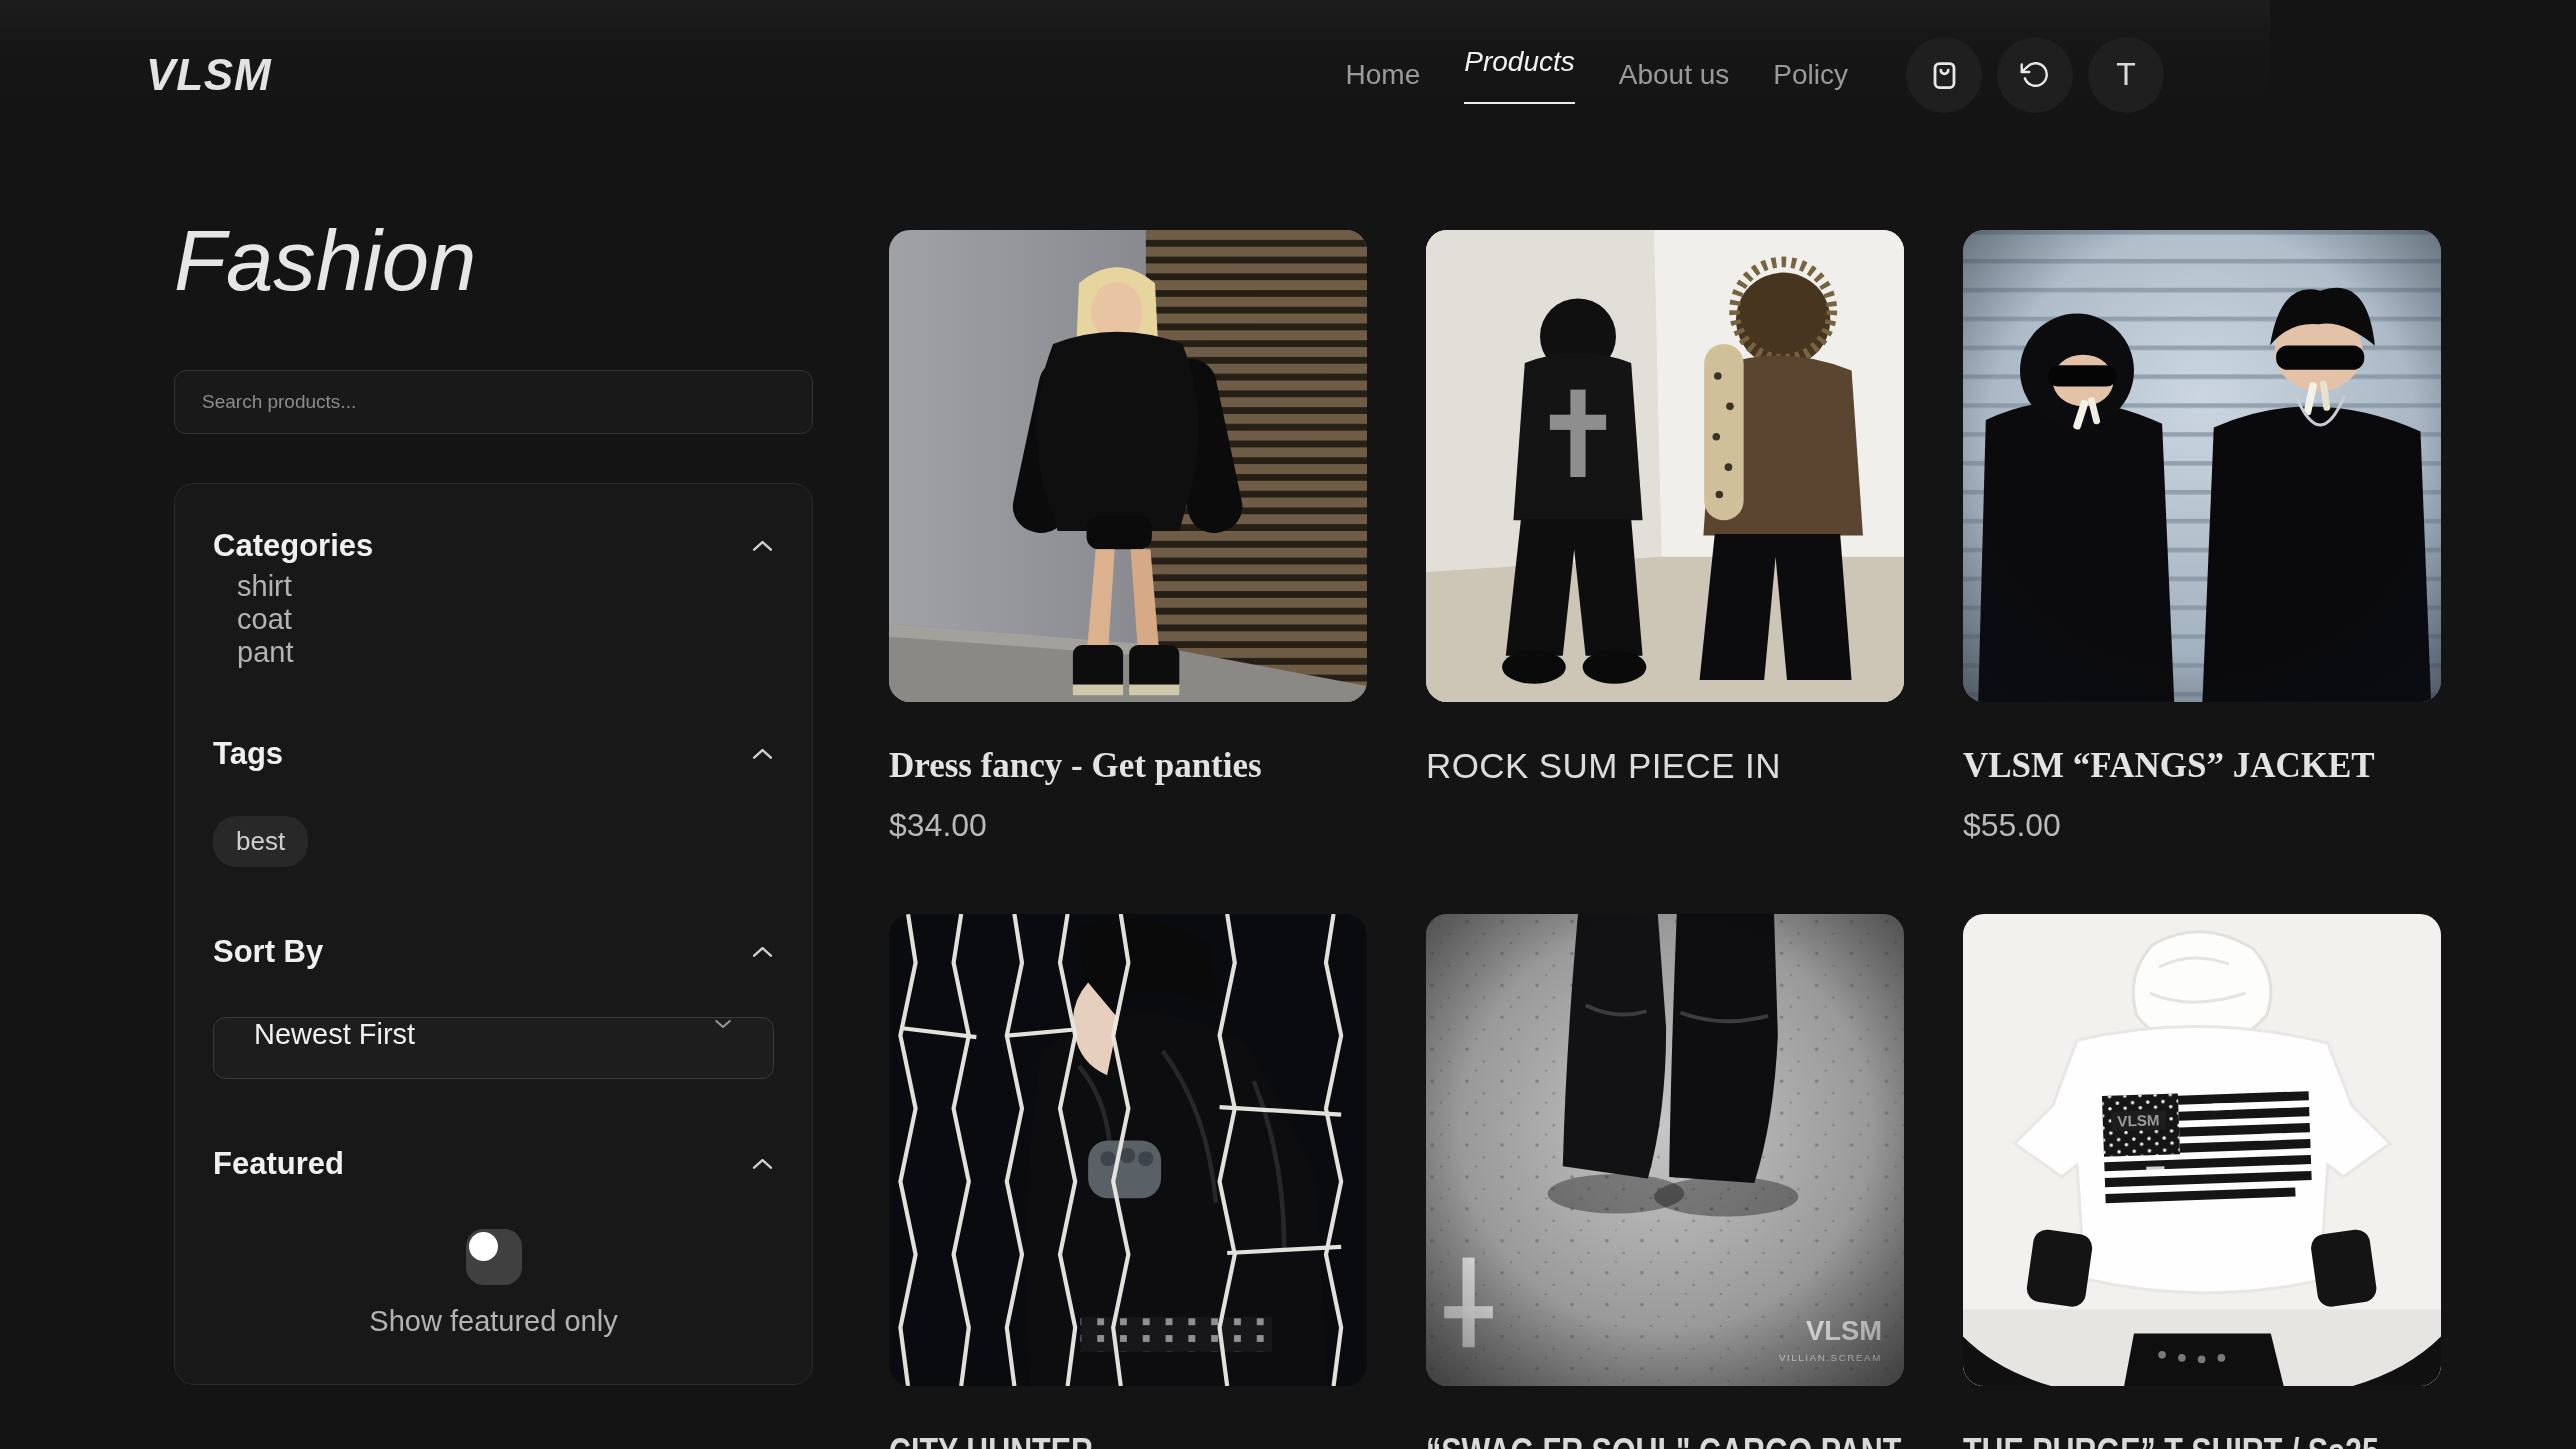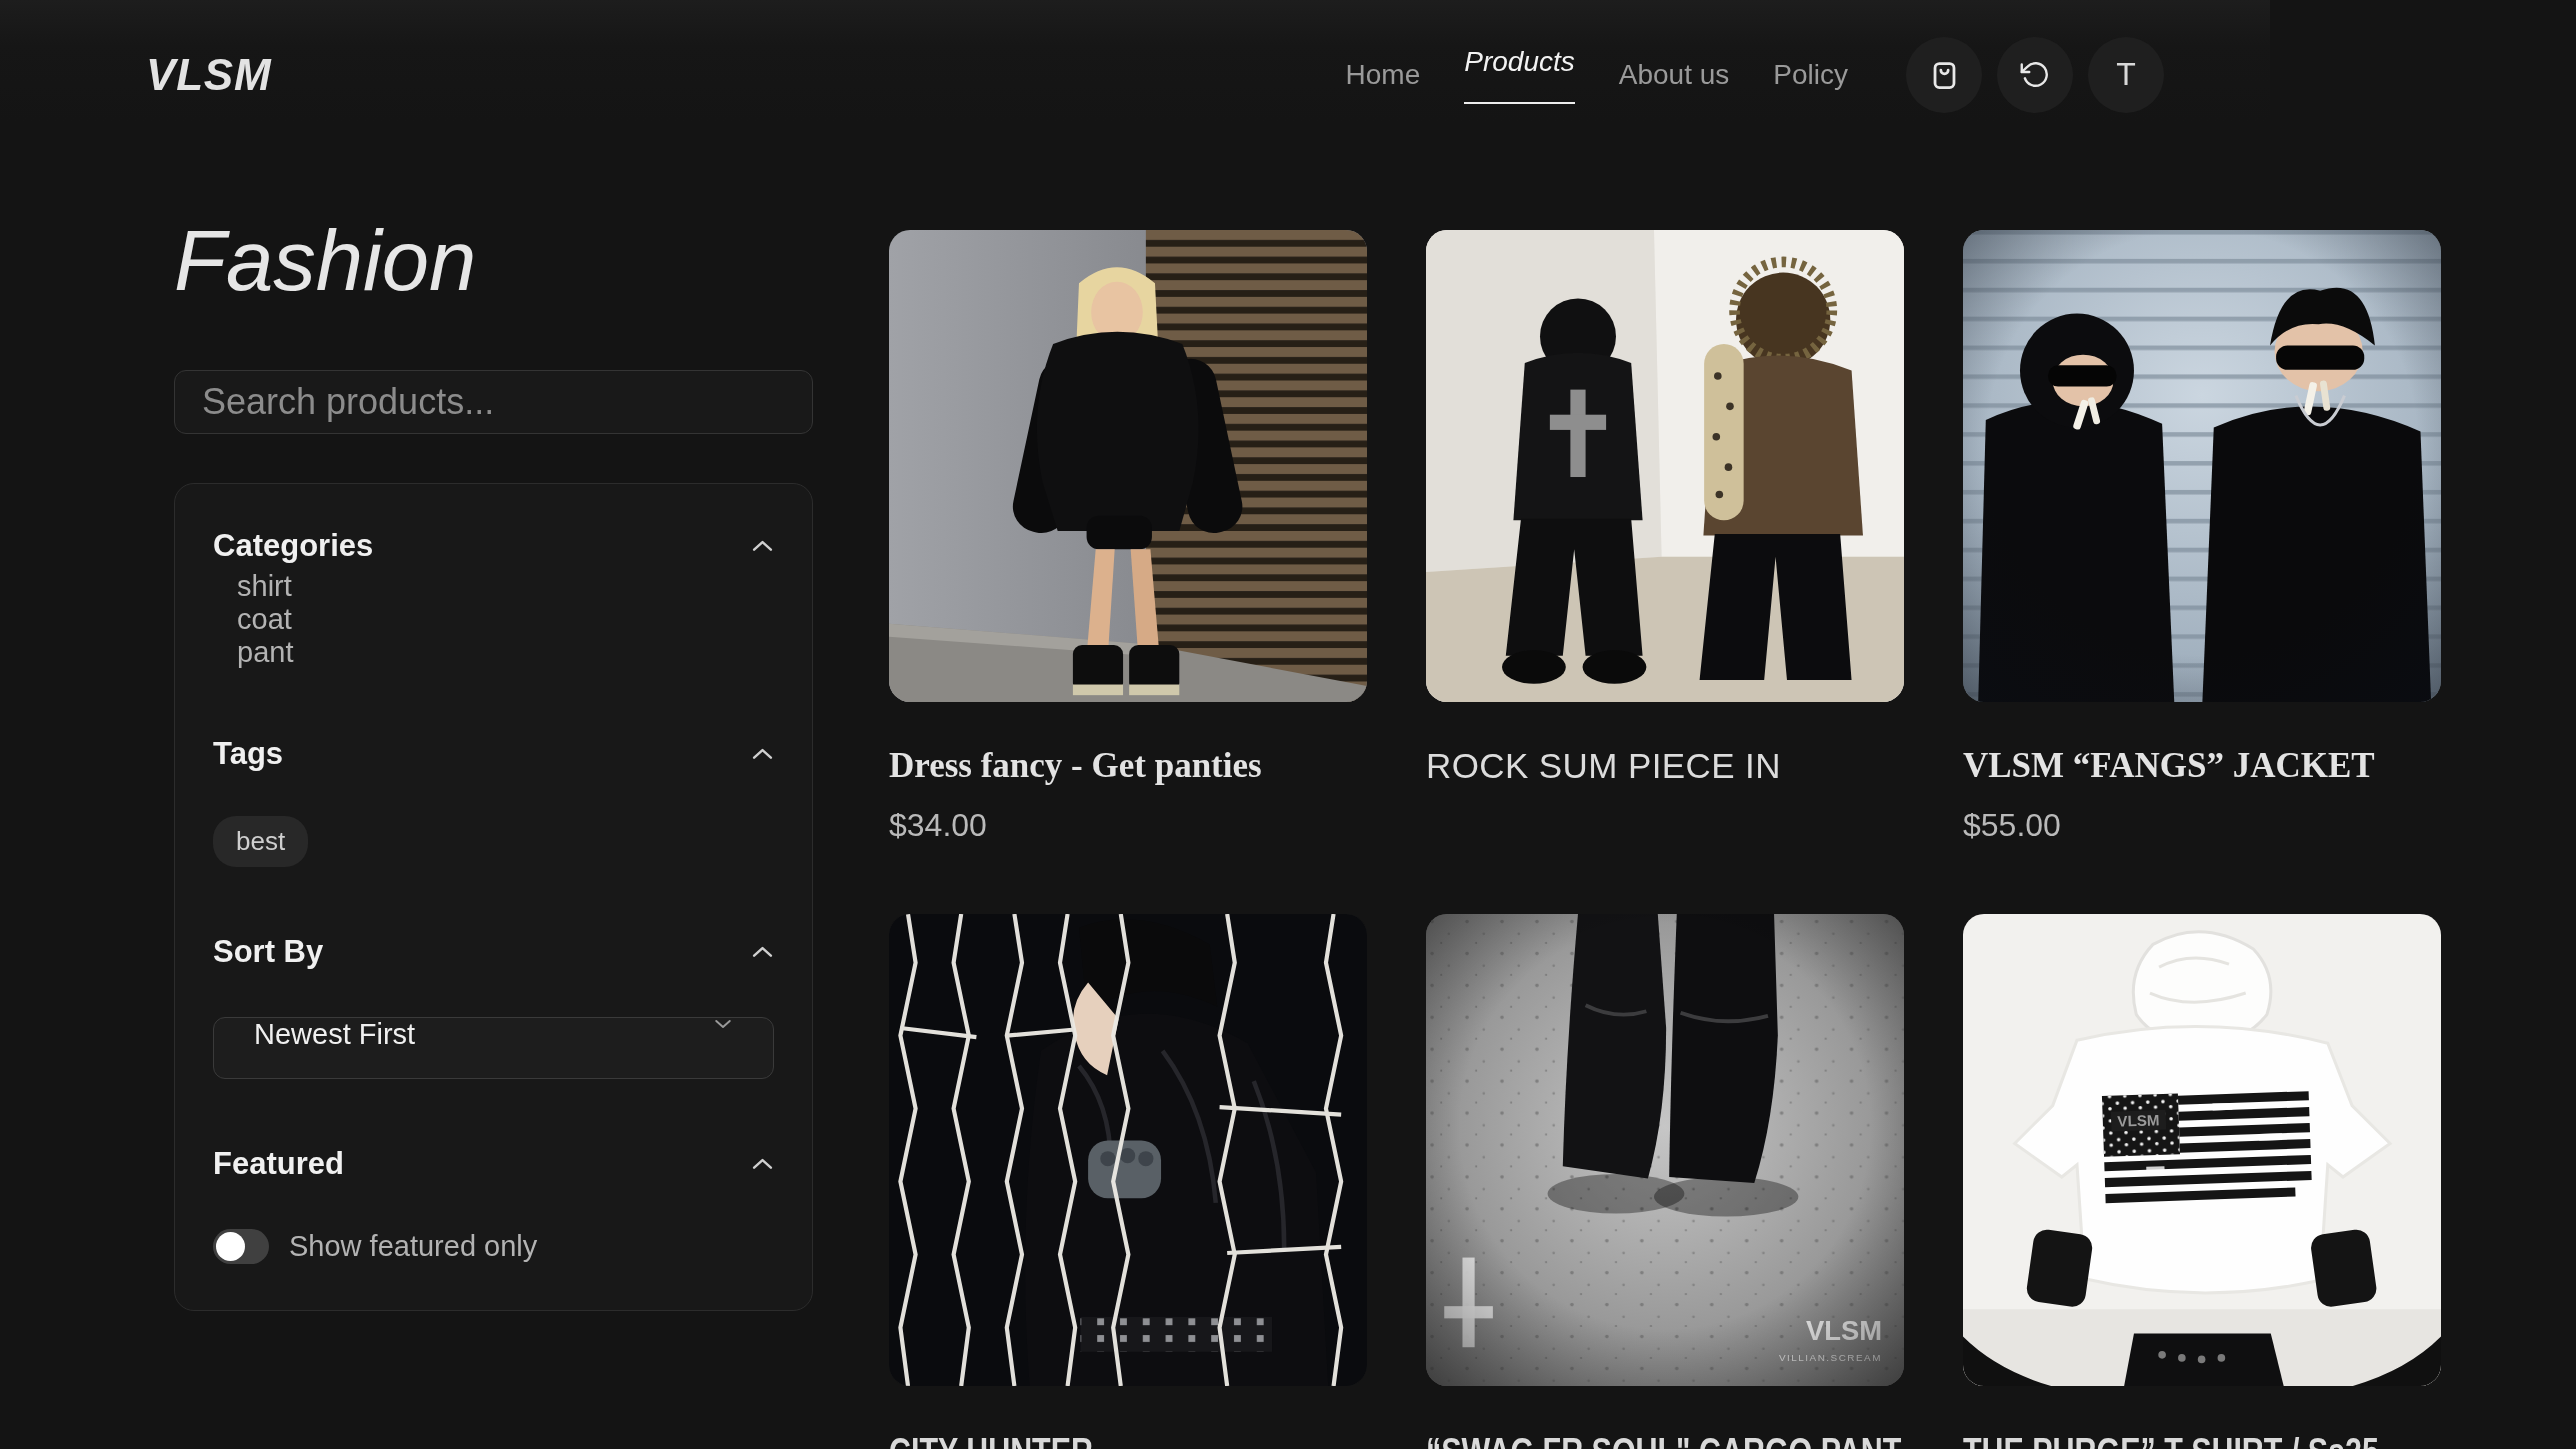--- a/index.html
+++ b/index.html
@@ -25,36 +25,36 @@
   .avatar-initial { font-size: 32px; color: #d8d8d8; font-family: "Liberation Sans", sans-serif; }
 
   
   .content { display: flex; padding: 0 106px 0 174px; gap: 76px; align-items: flex-start; }
   .sidebar { width: 639px; flex: 0 0 639px; padding-top: 65px; }
   .main-grid { padding-top: 81px; display: grid; grid-template-columns: repeat(3, 478px); column-gap: 59px; }
 
   
   .page-title { font-size: 85px; font-weight: 400; font-style: italic; color: #e6e6e6; line-height: 1.1; }
   .search-input { margin-top: 62px; width: 100%; height: 64px; background: #191919; border: 0.8px solid #343434;
-    border-radius: 12px; padding: 0 27px; font-size: 36px; color: #e5e5e5; font-family: "Liberation Sans", sans-serif; }
+    border-radius: 12px; padding: 0 27px; font-size: 19px; color: #e5e5e5; font-family: "Liberation Sans", sans-serif; }
   .search-input::placeholder { color: #8c8c8c; }
   .filter-panel { margin-top: 49px; background: #181818; border: 0.8px solid #2c2c2c; border-radius: 20px; padding: 44px 38px 46px; }
   .section-head { display: flex; align-items: center; justify-content: space-between; cursor: pointer; }
   .section-head h2 { font-size: 31px; font-weight: 700; color: #f0f0f0; }
   .section-head svg { width: 23px; height: 13.7px; stroke: #cfcfcf; stroke-width: 3.2; fill: none; stroke-linecap: round; stroke-linejoin: round; }
   .cat-list { list-style: none; margin-top: 6px; }
   .cat-list li { padding-left: 24px; font-size: 29px; color: #b3b3b3; cursor: pointer; }
   .sec { margin-top: 67px; }
   .tag-pill { display: inline-block; margin-top: 44px; padding: 10px 23px; background: #282828; border-radius: 23px;
     font-size: 26px; color: #cfcfcf; cursor: pointer; }
   .select-box { margin-top: 47px; height: 62px; border: 0.8px solid #3a3a3a; background: #1d1d1d; border-radius: 12px;
     display: flex; justify-content: space-between; padding: 0 40px; cursor: pointer; }
   .select-box span { font-size: 29px; color: #f0f0f0; }
   .select-box svg { width: 20px; height: 12px; stroke: #9a9a9a; stroke-width: 2.6; fill: none; stroke-linecap: round; stroke-linejoin: round; }
-  .toggle-row { margin-top: 47px; display: flex; align-items: center; gap: 20px; }
+  .toggle-row { margin-top: 47px; display: flex; align-items: center; gap: 20px; flex-direction: column; }
   .switch { position: relative; width: 56px; height: 35px; border-radius: 17.5px; background: #404040; cursor: pointer; flex: 0 0 56px; }
   .switch .knob { position: absolute; left: 3px; top: 3px; width: 29px; height: 29px; border-radius: 50%; background: #ffffff; }
   .toggle-label { font-size: 29px; color: #b3b3b3; }
 
   
   .card { width: 478px; margin-bottom: 70px; cursor: pointer; }
   .thumb { width: 478px; height: 472px; border-radius: 21px; overflow: hidden; background: #222; }
   .thumb svg { display: block; width: 100%; height: 100%; }
   .p-title { margin-top: 44px; font-size: 35px; color: #e3e3e3; }
   .p-title.serif { font-family: "Liberation Serif", serif; font-weight: 700; }

